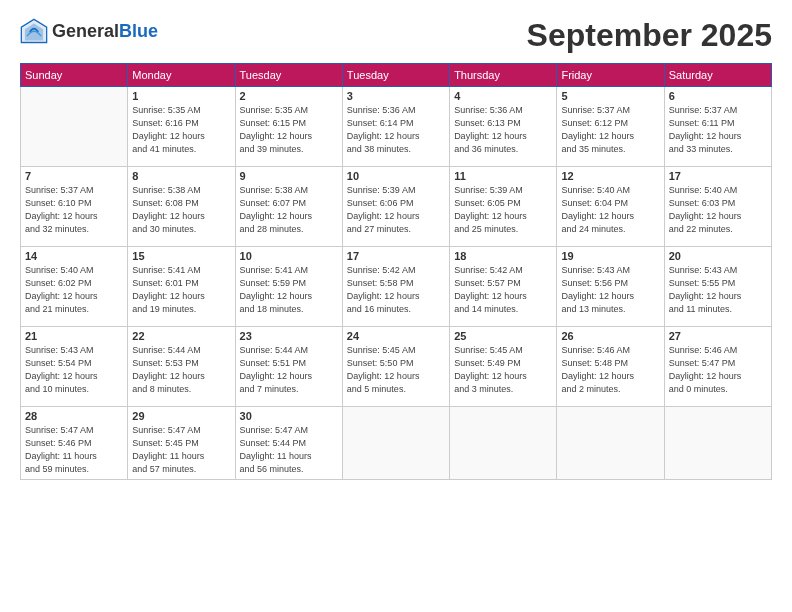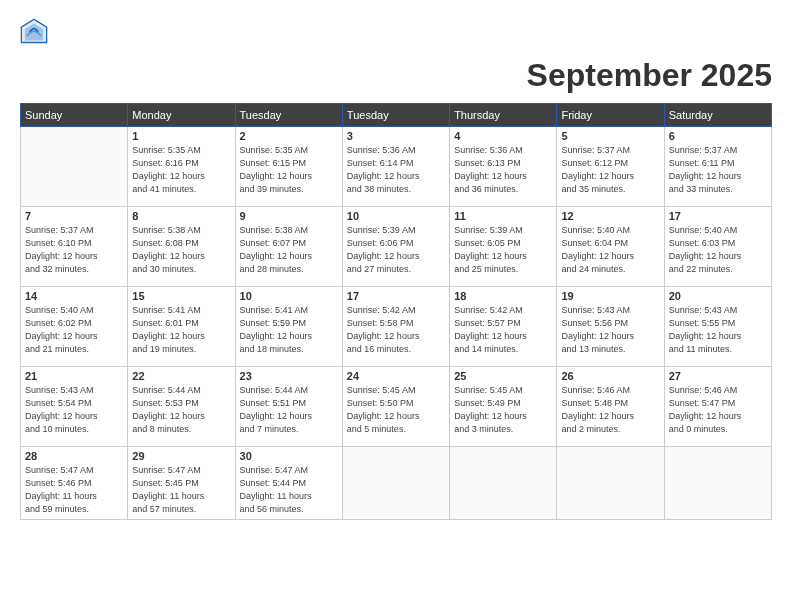--- a/index.html
+++ b/index.html
@@ -39,33 +39,32 @@
       margin-right: 4px;
     }
     .title-block {
       text-align: right;
     }
     .month-title {
       font-size: 32px;
       font-weight: bold;
       color: #333;
       line-height: 1.1;
-      margin-top: 40px;
     }
     .location {
       font-size: 14px;
       color: #555;
     }
     .calendar {
       width: 100%;
       border-collapse: collapse;
       font-size: 9.5px;
     }
     .calendar th {
-      background: #404040;
+      background: #be185d;
       color: #fff;
       padding: 5px 4px;
       text-align: left;
       font-size: 11px;
       font-weight: normal;
       border: 1px solid #2a5aaf;
     }
     .calendar td {
       border: 1px solid #ccc;
       vertical-align: top;
@@ -98,20 +97,23 @@
 <div class="page">
   <div class="header">
     <div class="logo">
       <svg class="logo-icon" viewBox="0 0 40 40">
         <polygon points="20,4 36,14 36,34 4,34 4,14" fill="#1a6bbf" opacity="0.15"></polygon>
         <polygon points="20,2 38,13 38,35 2,35 2,13" fill="none" stroke="#1a6bbf" stroke-width="2"></polygon>
         <polygon points="20,8 33,16 33,32 7,32 7,16" fill="#1a6bbf" opacity="0.3"></polygon>
         <path d="M14,20 Q20,10 26,20" fill="none" stroke="#1a6bbf" stroke-width="2.5"></path>
         <path d="M10,26 Q20,12 30,26" fill="none" stroke="#3a9ad9" stroke-width="2"></path>
       </svg>
+      <div class="logo-text">
+        <div><span class="logo-general">General</span><span class="logo-blue">Blue</span></div>
+      </div>
     </div>
     <div class="title-block">
       <div class="month-title">September 2025</div>
     </div>
   </div>
 
   <table class="calendar">
     <thead>
       <tr>
         <th>Sunday</th>

